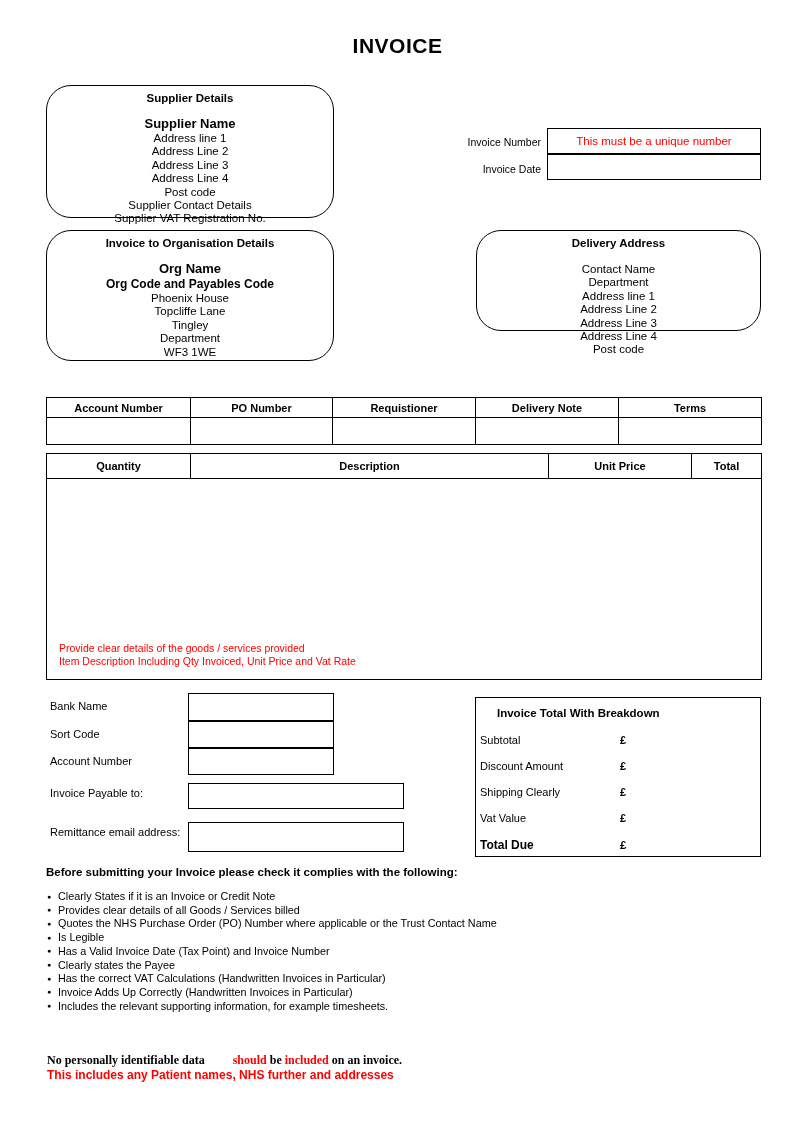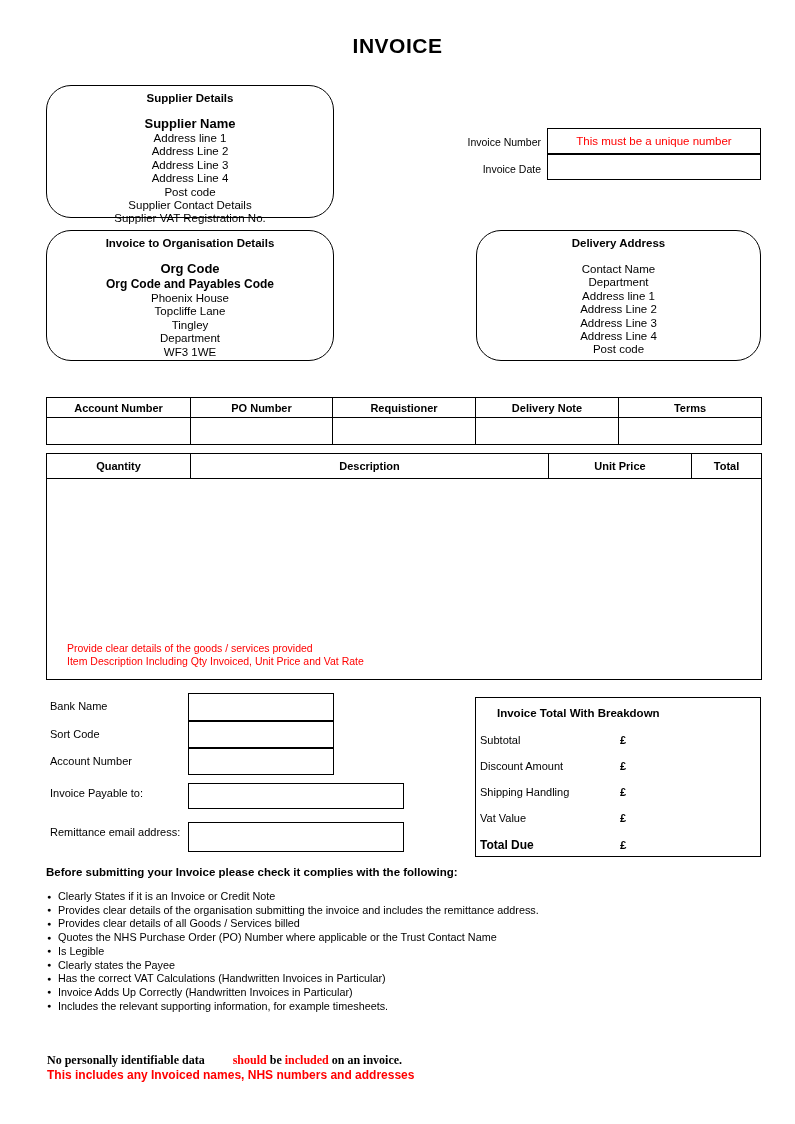--- a/index.html
+++ b/index.html
@@ -177,30 +177,30 @@
     <span class="inv-field-red">This must be a unique number</span>
   </div>
 
   <div class="abs box" style="left:547px; top:154px; width:214px; height:26px; display:flex; align-items:center; justify-content:center;">
     <span class="inv-field-red" style="color:#000;"></span>
   </div>
 
   <div class="abs box addr-panel" style="left:46px; top:230px; width:288px; height:131px;">
     <div class="addr-title">Invoice to Organisation Details</div>
     <div class="addr-gap"></div>
-    <div class="addr-strong">Org Code</div>
+    <div class="addr-strong">Org Name</div>
     <div class="addr-strong2">Org Code and Payables Code</div>
     <div class="addr-line">Phoenix House</div>
     <div class="addr-line">Topcliffe Lane</div>
     <div class="addr-line">Tingley</div>
     <div class="addr-line">Department</div>
     <div class="addr-line">WF3 1WE</div>
   </div>
 
-  <div class="abs box addr-panel" style="left:476px; top:230px; width:285px; height:131px;">
+  <div class="abs box addr-panel" style="left:476px; top:230px; width:285px; height:101px;">
     <div class="addr-title">Delivery Address</div>
     <div class="addr-gap" style="height:14px;"></div>
     <div class="addr-line">Contact Name</div>
     <div class="addr-line">Department</div>
     <div class="addr-line">Address line 1</div>
     <div class="addr-line">Address Line 2</div>
     <div class="addr-line">Address Line 3</div>
     <div class="addr-line">Address Line 4</div>
     <div class="addr-line">Post code</div>
   </div>
@@ -243,21 +243,21 @@
       </colgroup>
       <tbody>
           <tr>
         <th class="hdr" style="height:24px;">Quantity</th>
         <th class="hdr" style="height:24px;">Description</th>
         <th class="hdr" style="height:24px;">Unit Price</th>
         <th class="hdr" style="height:24px;">Total</th>
       </tr>
       <tr>
         <td colspan="4" style="height:200px; vertical-align:bottom; position:relative;">
-          <div class="items-note" style="position:absolute; left:20px; bottom:12px;">
+          <div class="items-note" style="position:absolute; left:12px; bottom:12px;">
             <div>Provide clear details of the goods / services provided</div>
             <div>Item Description Including Qty Invoiced, Unit Price and Vat Rate</div>
           </div>
         </td>
       </tr>
     </tbody>
       </table>
   </div>
 
   <div class="abs bank-label" style="left:50px; top:699px;">Bank Name</div>
@@ -277,50 +277,50 @@
     <div class="tot-title" style="position:absolute; left:4px; top:9px;padding-left:17px;">Invoice Total With Breakdown</div>
 
     <div style="position:absolute; left:4px; top:36px;" class="tot-row-label">Subtotal</div>
     <div style="position:absolute; left:144px; top:36px;" class="tot-row-cur">£</div>
     <div style="position:absolute; left:160px; top:36px;" class="tot-row-label"></div>
 
     <div style="position:absolute; left:4px; top:62px;" class="tot-row-label">Discount Amount</div>
     <div style="position:absolute; left:144px; top:62px;" class="tot-row-cur">£</div>
     <div style="position:absolute; left:160px; top:62px;" class="tot-row-label"></div>
 
-    <div style="position:absolute; left:4px; top:88px;" class="tot-row-label">Shipping  Handling</div>
+    <div style="position:absolute; left:4px; top:88px;" class="tot-row-label">Shipping  Clearly</div>
     <div style="position:absolute; left:144px; top:88px;" class="tot-row-cur">£</div>
     <div style="position:absolute; left:160px; top:88px;" class="tot-row-label"></div>
 
     <div style="position:absolute; left:4px; top:114px;" class="tot-row-label">Vat Value</div>
     <div style="position:absolute; left:144px; top:114px;" class="tot-row-cur">£</div>
     <div style="position:absolute; left:160px; top:114px;" class="tot-row-label"></div>
 
     <div style="position:absolute; left:4px; top:140px;" class="tot-total-label">Total Due</div>
     <div style="position:absolute; left:144px; top:141px;" class="tot-total-cur">£</div>
     <div style="position:absolute; left:160px; top:141px;" class="tot-total-label"></div>
   </div>
 
   <div class="abs" id="checklist-heading" style="left:46px; top:866px;">Before submitting your Invoice please check it complies with the following:</div>
 
   <div class="abs bullets" style="left:47px; top:890px; width:712px;">
     <div class="bullet">Clearly States if it is an Invoice or Credit Note</div>
-    <div class="bullet">Provides clear details of the organisation submitting the invoice and includes the remittance address.</div>
     <div class="bullet">Provides clear details of all Goods / Services billed</div>
     <div class="bullet">Quotes the NHS Purchase Order (PO) Number where applicable or the Trust Contact Name</div>
     <div class="bullet">Is Legible</div>
+    <div class="bullet">Has a Valid Invoice Date (Tax Point) and Invoice Number</div>
     <div class="bullet">Clearly states the Payee</div>
     <div class="bullet">Has the correct VAT Calculations (Handwritten Invoices in Particular)</div>
     <div class="bullet">Invoice Adds Up Correctly (Handwritten Invoices in Particular)</div>
     <div class="bullet">Includes the relevant supporting information, for example timesheets.</div>
   </div>
 
   <div class="abs warn-serif" style="left:47px; top:1053px;">
     <span>No personally identifiable data</span>
     <span style="display:inline-block; width:22px;"></span>
     <span class="red">should</span>
     <span>be</span>
     <span class="red">included</span>
     <span>on an invoice.</span>
   </div>
-  <div class="abs warn-sans" style="left:47px; top:1068px;">This includes any Invoiced names, NHS numbers and addresses</div>
+  <div class="abs warn-sans" style="left:47px; top:1068px;">This includes any Patient names, NHS further and addresses</div>
 
 </div>
 
 </body></html>

